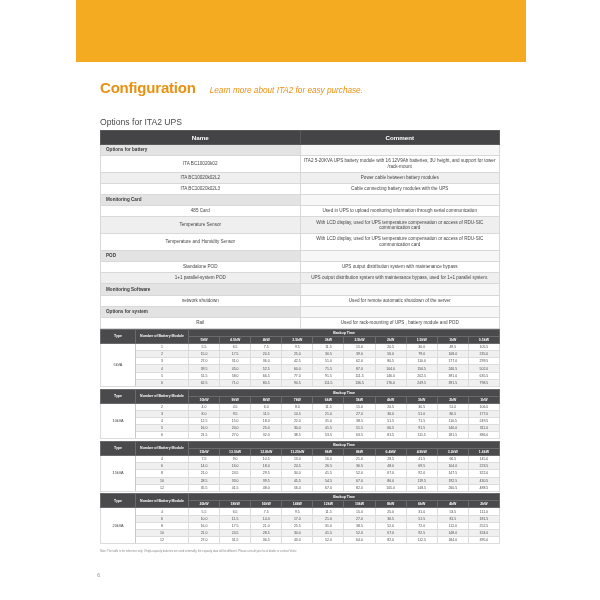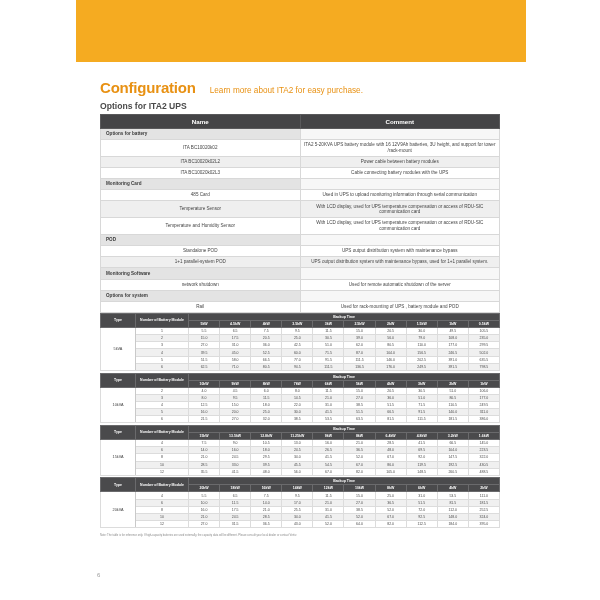--- a/index.html
+++ b/index.html
@@ -24,24 +24,24 @@
 
   
   .title-row{
     display:flex;align-items:baseline;gap:14px;
     margin-top:17px;
   }
   .title{
     font-size:15px;font-weight:bold;color:#e89113;letter-spacing:-0.2px;
   }
   .subtitle{
-    font-size:8.2px;color:#e89113;
+    font-size:8.2px;font-style:italic;color:#e89113;
   }
   .sub-head{
-    font-size:8.6px;color:#4a4a4a;margin-top:5px;margin-bottom:3px;font-weight:bold;
+    font-size:8.6px;color:#4a4a4a;margin-top:21px;margin-bottom:3px;
   }
 
   
   table{border-collapse:collapse;width:400px;table-layout:fixed;}
   .opts th{
     background:#444446;color:#ffffff;font-size:6.2px;font-weight:bold;
     padding:3px 2px;text-align:center;border:0.4px solid #59595b;
   }
   .opts td{
     font-size:4.6px;padding:2.2px 3px;border:0.4px solid #d8d8d8;

